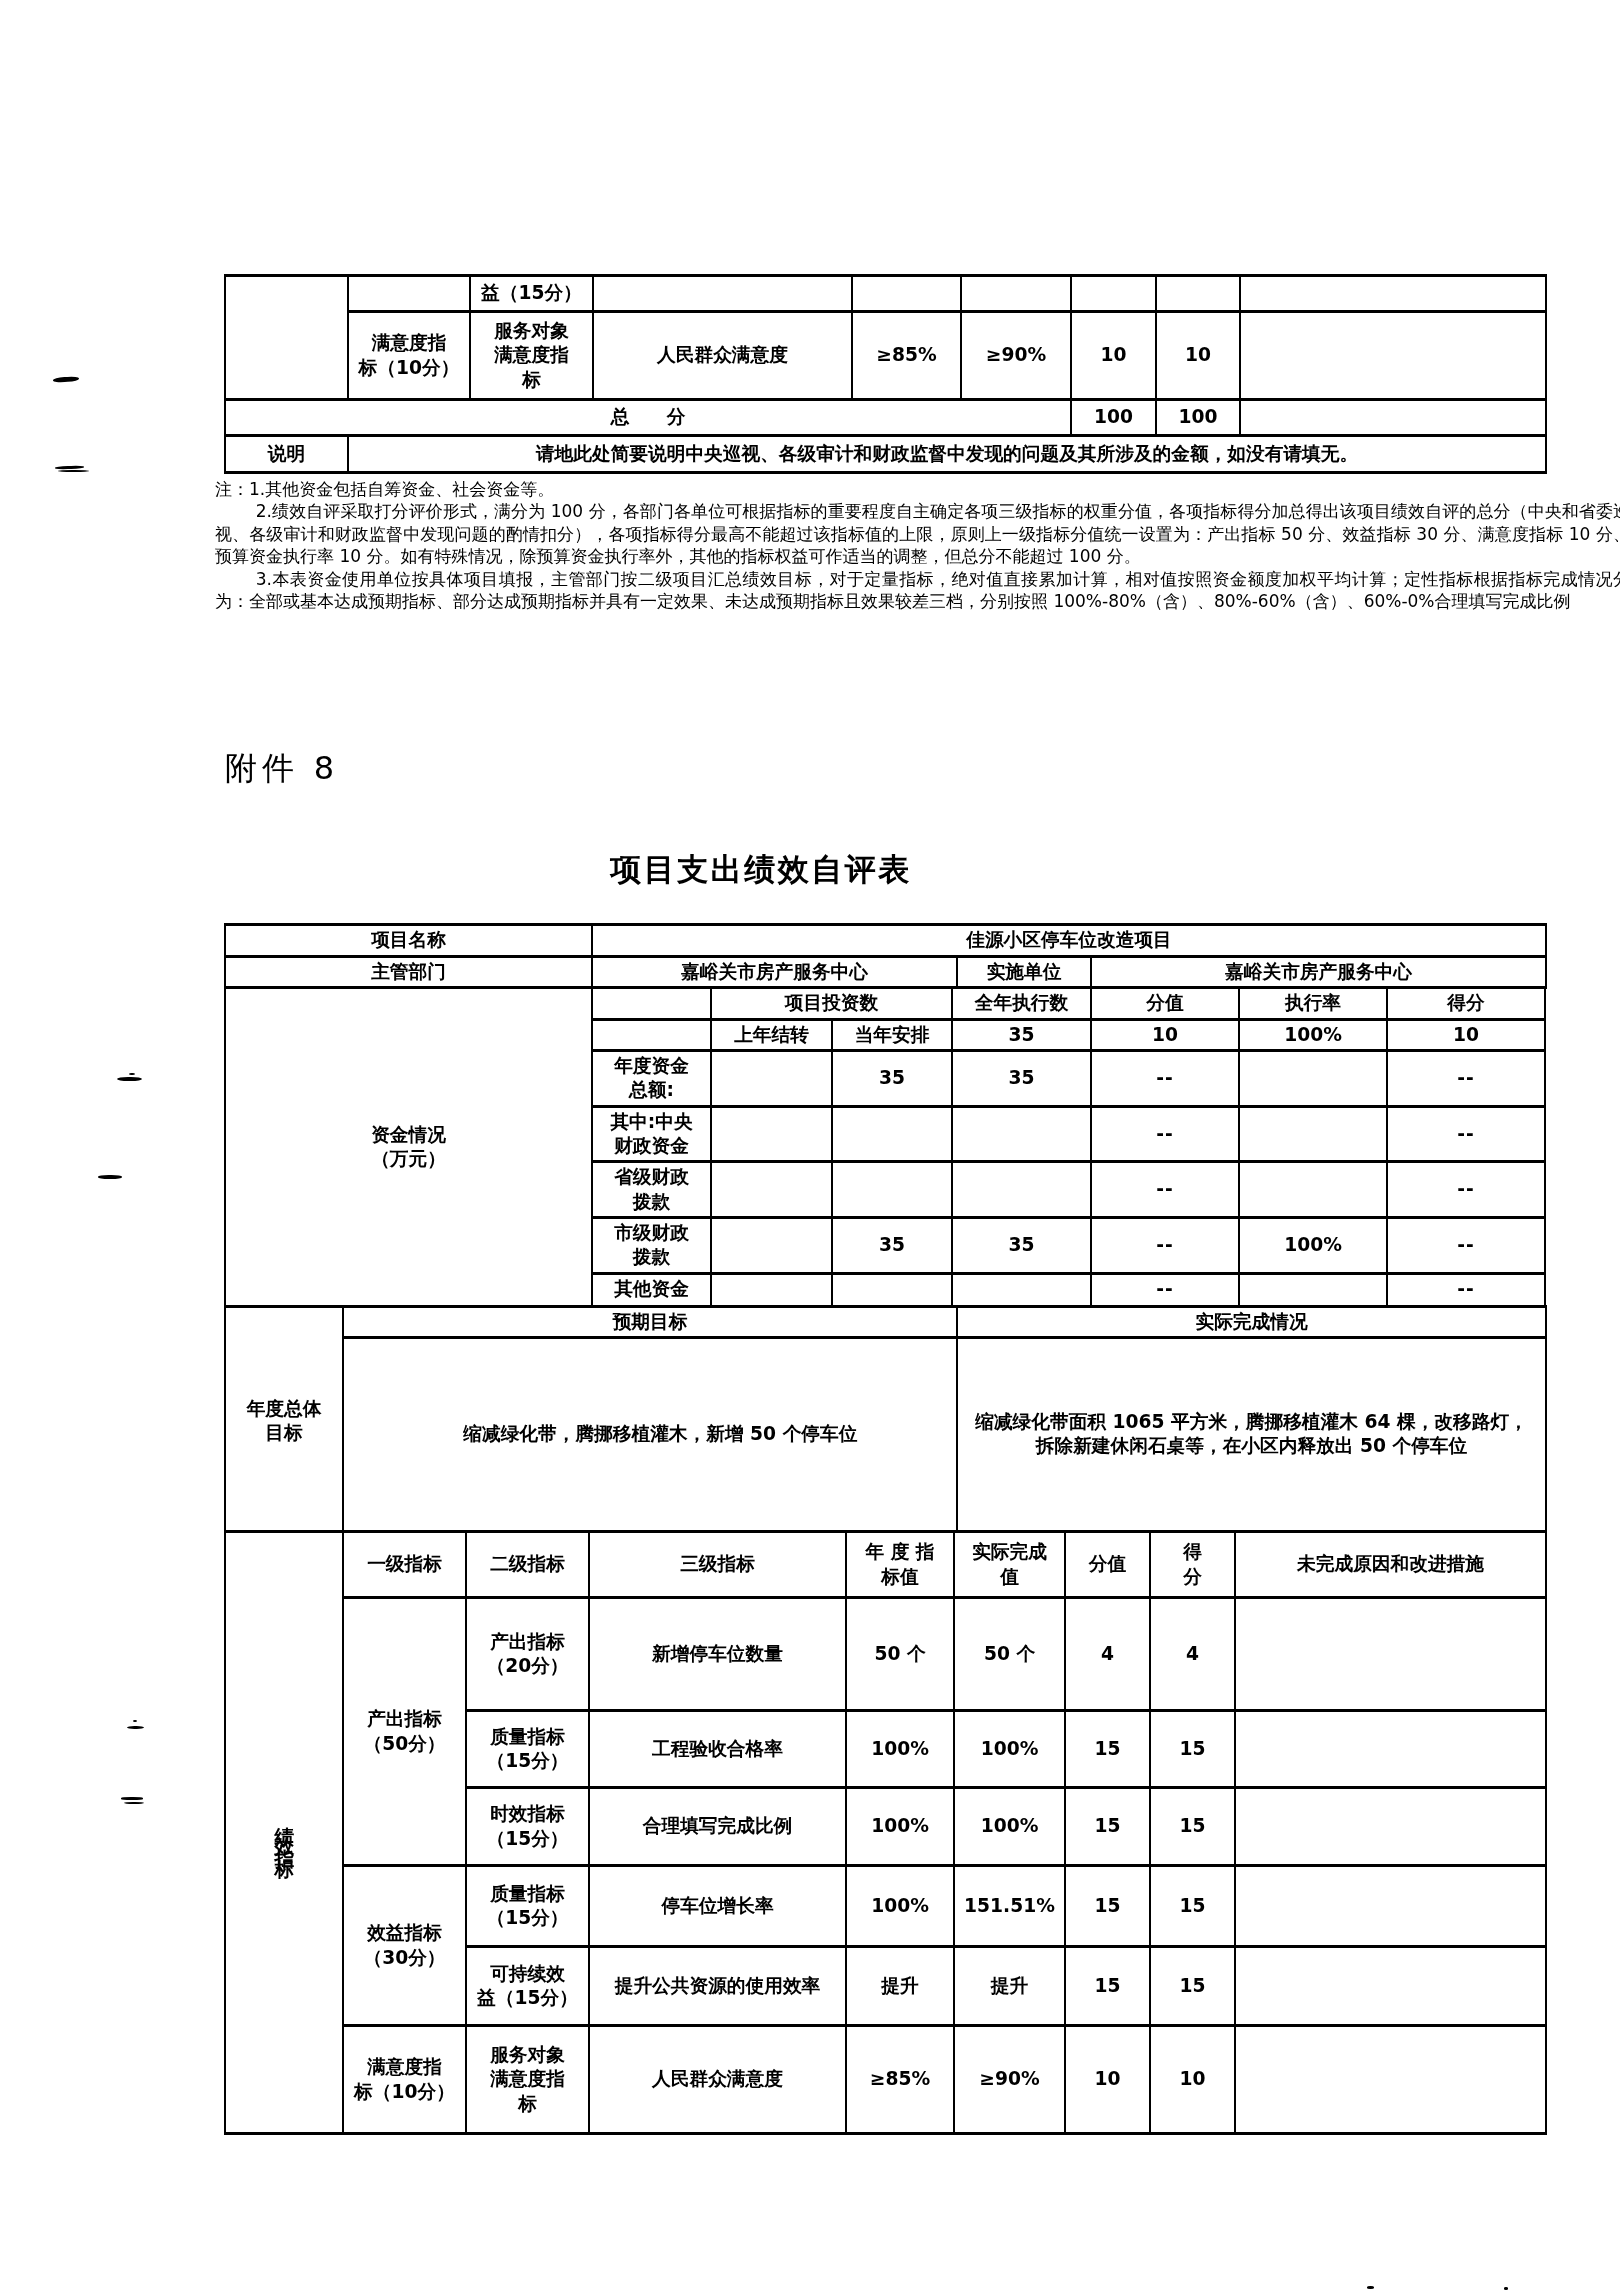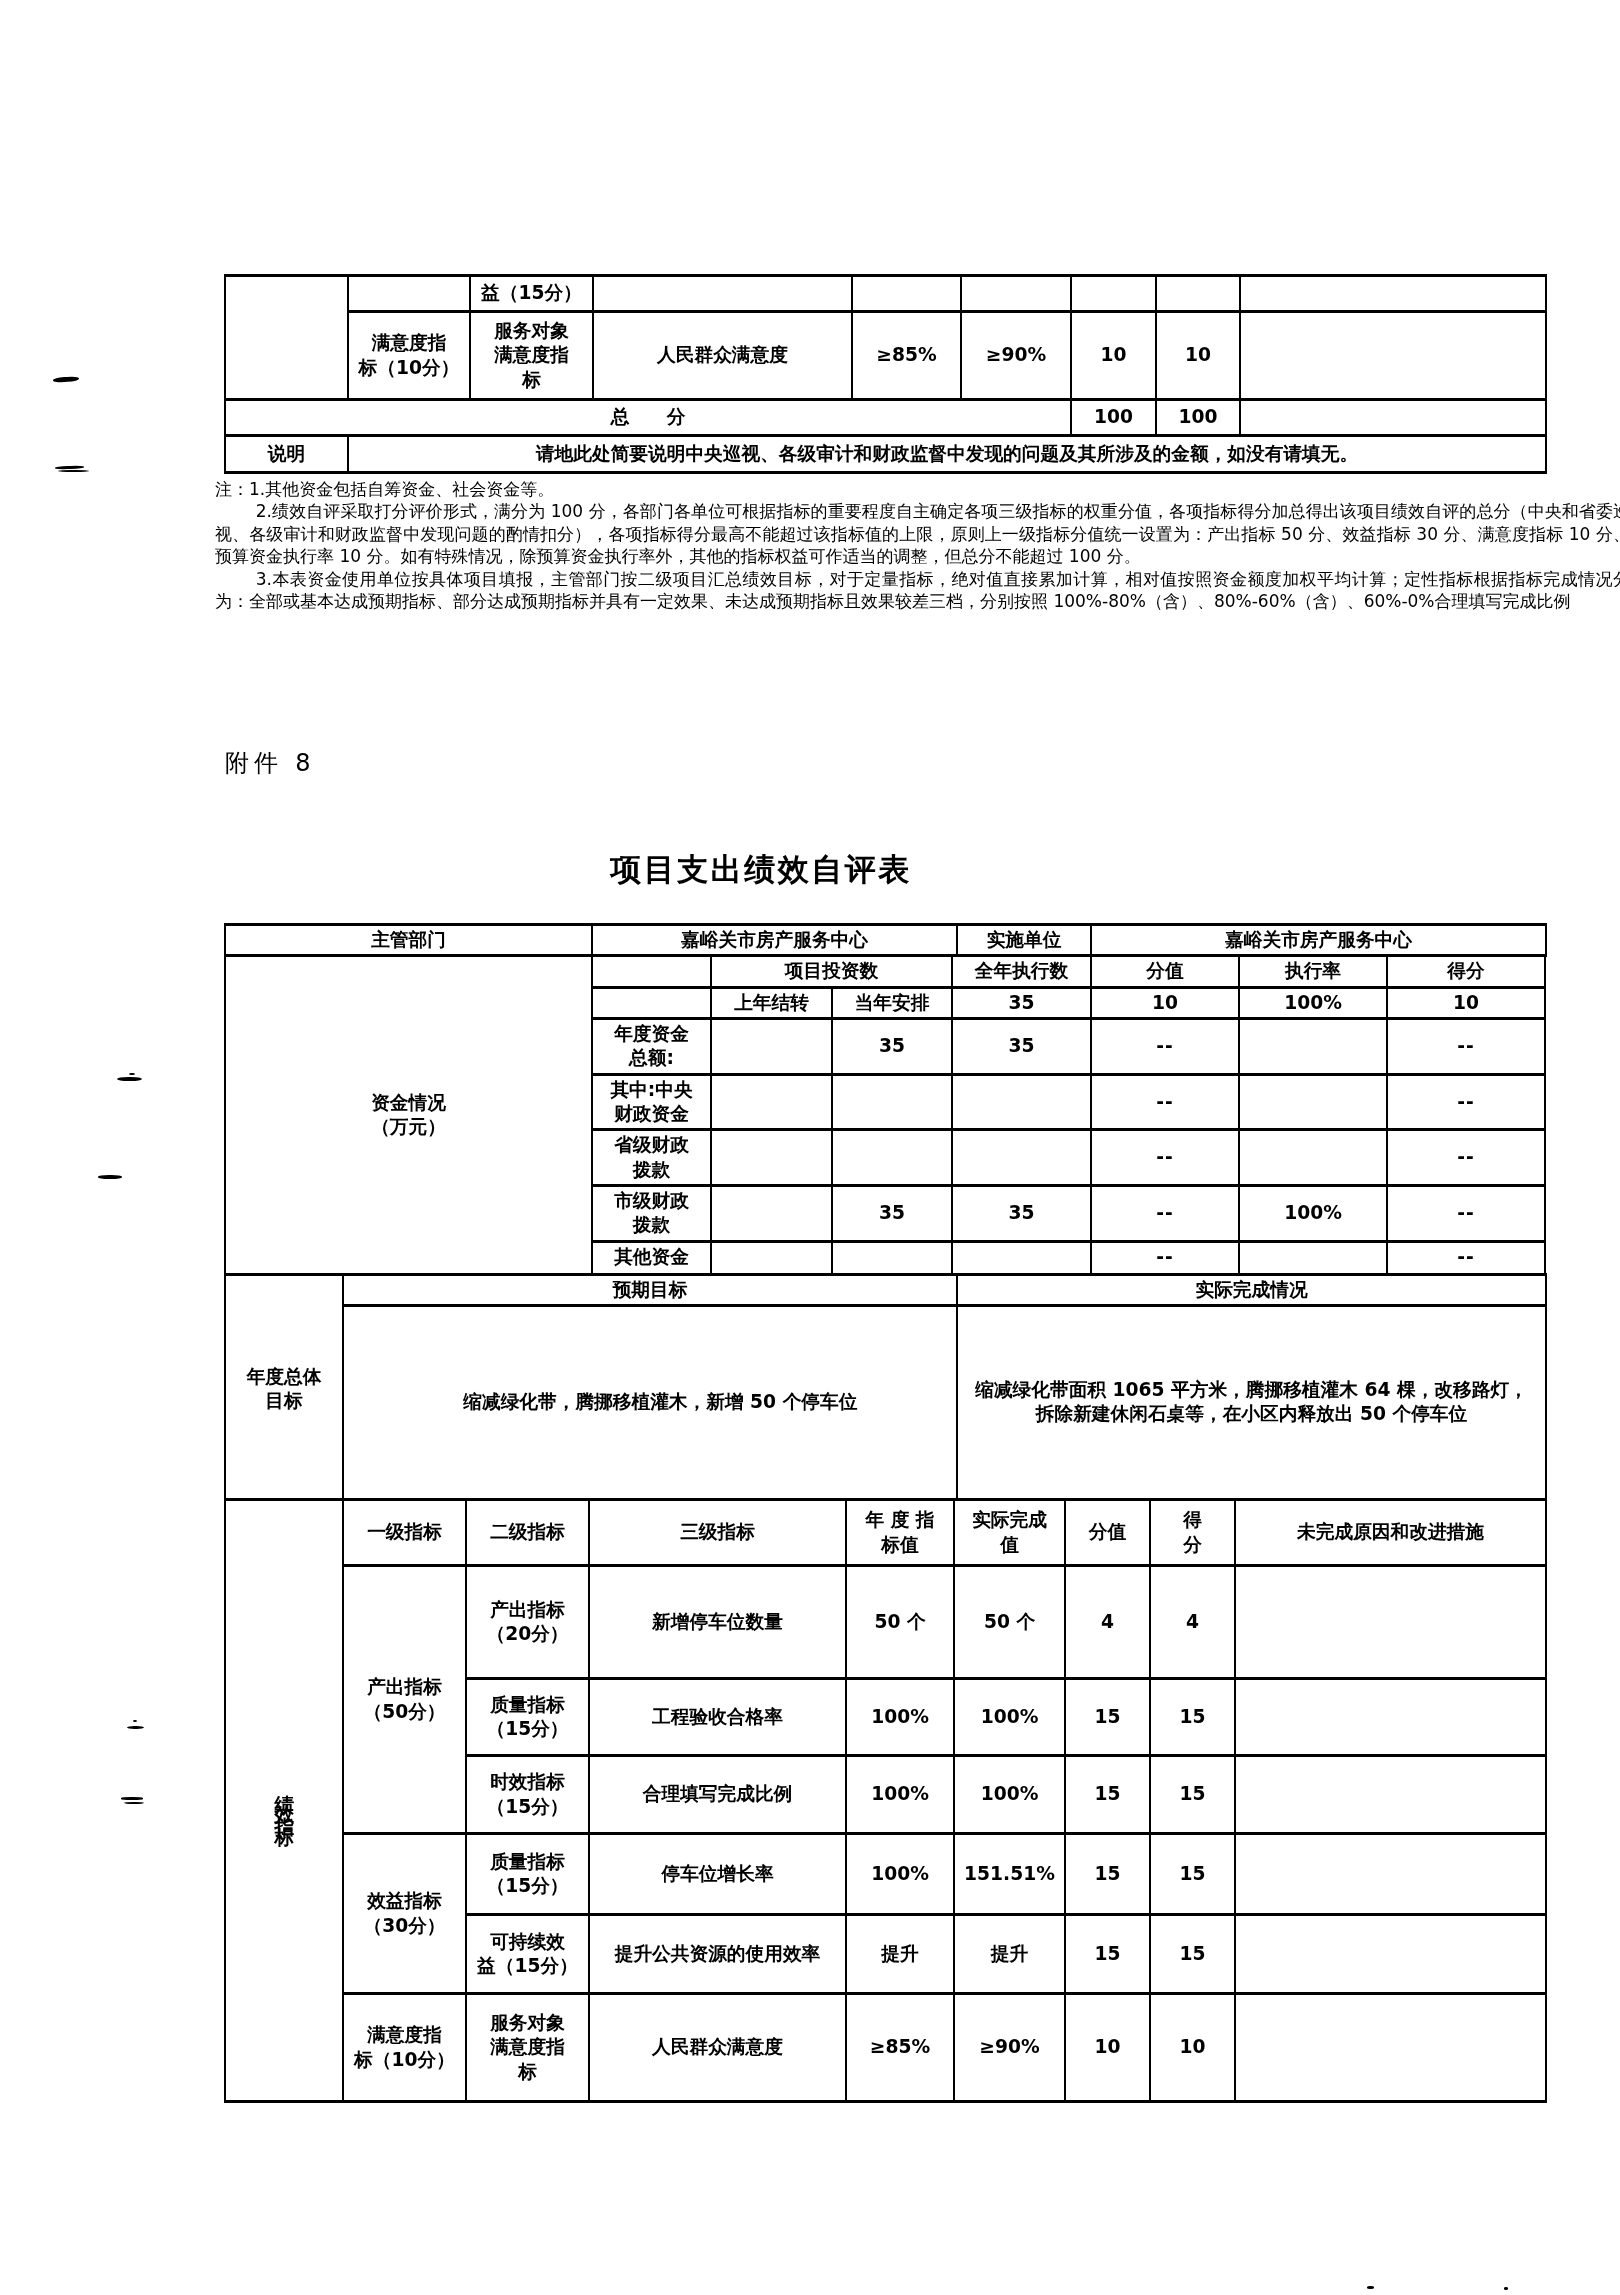--- a/index.html
+++ b/index.html
@@ -19,21 +19,21 @@
   td.left{text-align:left;padding-left:10.8px;}
   td.topv{vertical-align:top;}
   td.sm{font-size:17px;}
   td.dash{font-size:16px;letter-spacing:1px;}
   td.num{text-align:left;padding-left:16.7px;margin-top:20px;}
   .vtext{writing-mode:vertical-rl;text-orientation:upright;margin:0 auto;
          letter-spacing:10.8px;font-size:19.7px;font-weight:bold;}
   .notes{width:1415px;font-size:17px;line-height:1.32;text-align:justify;font-weight:500;}
   .notes p{margin:0;}
   .notes p.ind{text-indent:2.4em;}
-  .attach{font-size:24px;letter-spacing:4.9px;font-weight:500;}
+  .attach{font-size:32px;letter-spacing:4.9px;font-weight:500;}
   .title{width:1620px;text-align:center;font-size:31px;font-weight:bold;letter-spacing:2.5px;}
   .goal-expect{font-size:22.6px;}
   .goal-actual{font-size:19.7px;line-height:1.85;}
   .art{position:absolute;background:#000;border-radius:45%;}
 </style>
 </head>
 <body>
 
 <div class="abs" style="left:224px;top:274px;">
   <table class="grid">
@@ -99,20 +99,24 @@
 <div class="abs" style="left:224px;top:923px;">
 
   <table class="grid">
     <colgroup>
       <col style="width:367px">
         <col style="width:365px">
         <col style="width:134px">
         <col style="width:455px">
     </colgroup>
     <tbody>
+        <tr style="height:32px">
+      <td>项目名称</td>
+      <td colspan="3" class="left">佳源小区停车位改造项目</td>
+    </tr>
     <tr style="height:27.5px">
       <td>主管部门</td>
       <td class="left">嘉峪关市房产服务中心</td>
       <td>实施单位</td>
       <td class="left">嘉峪关市房产服务中心</td>
     </tr>
   </tbody>
     </table>
 
   <table class="grid">

